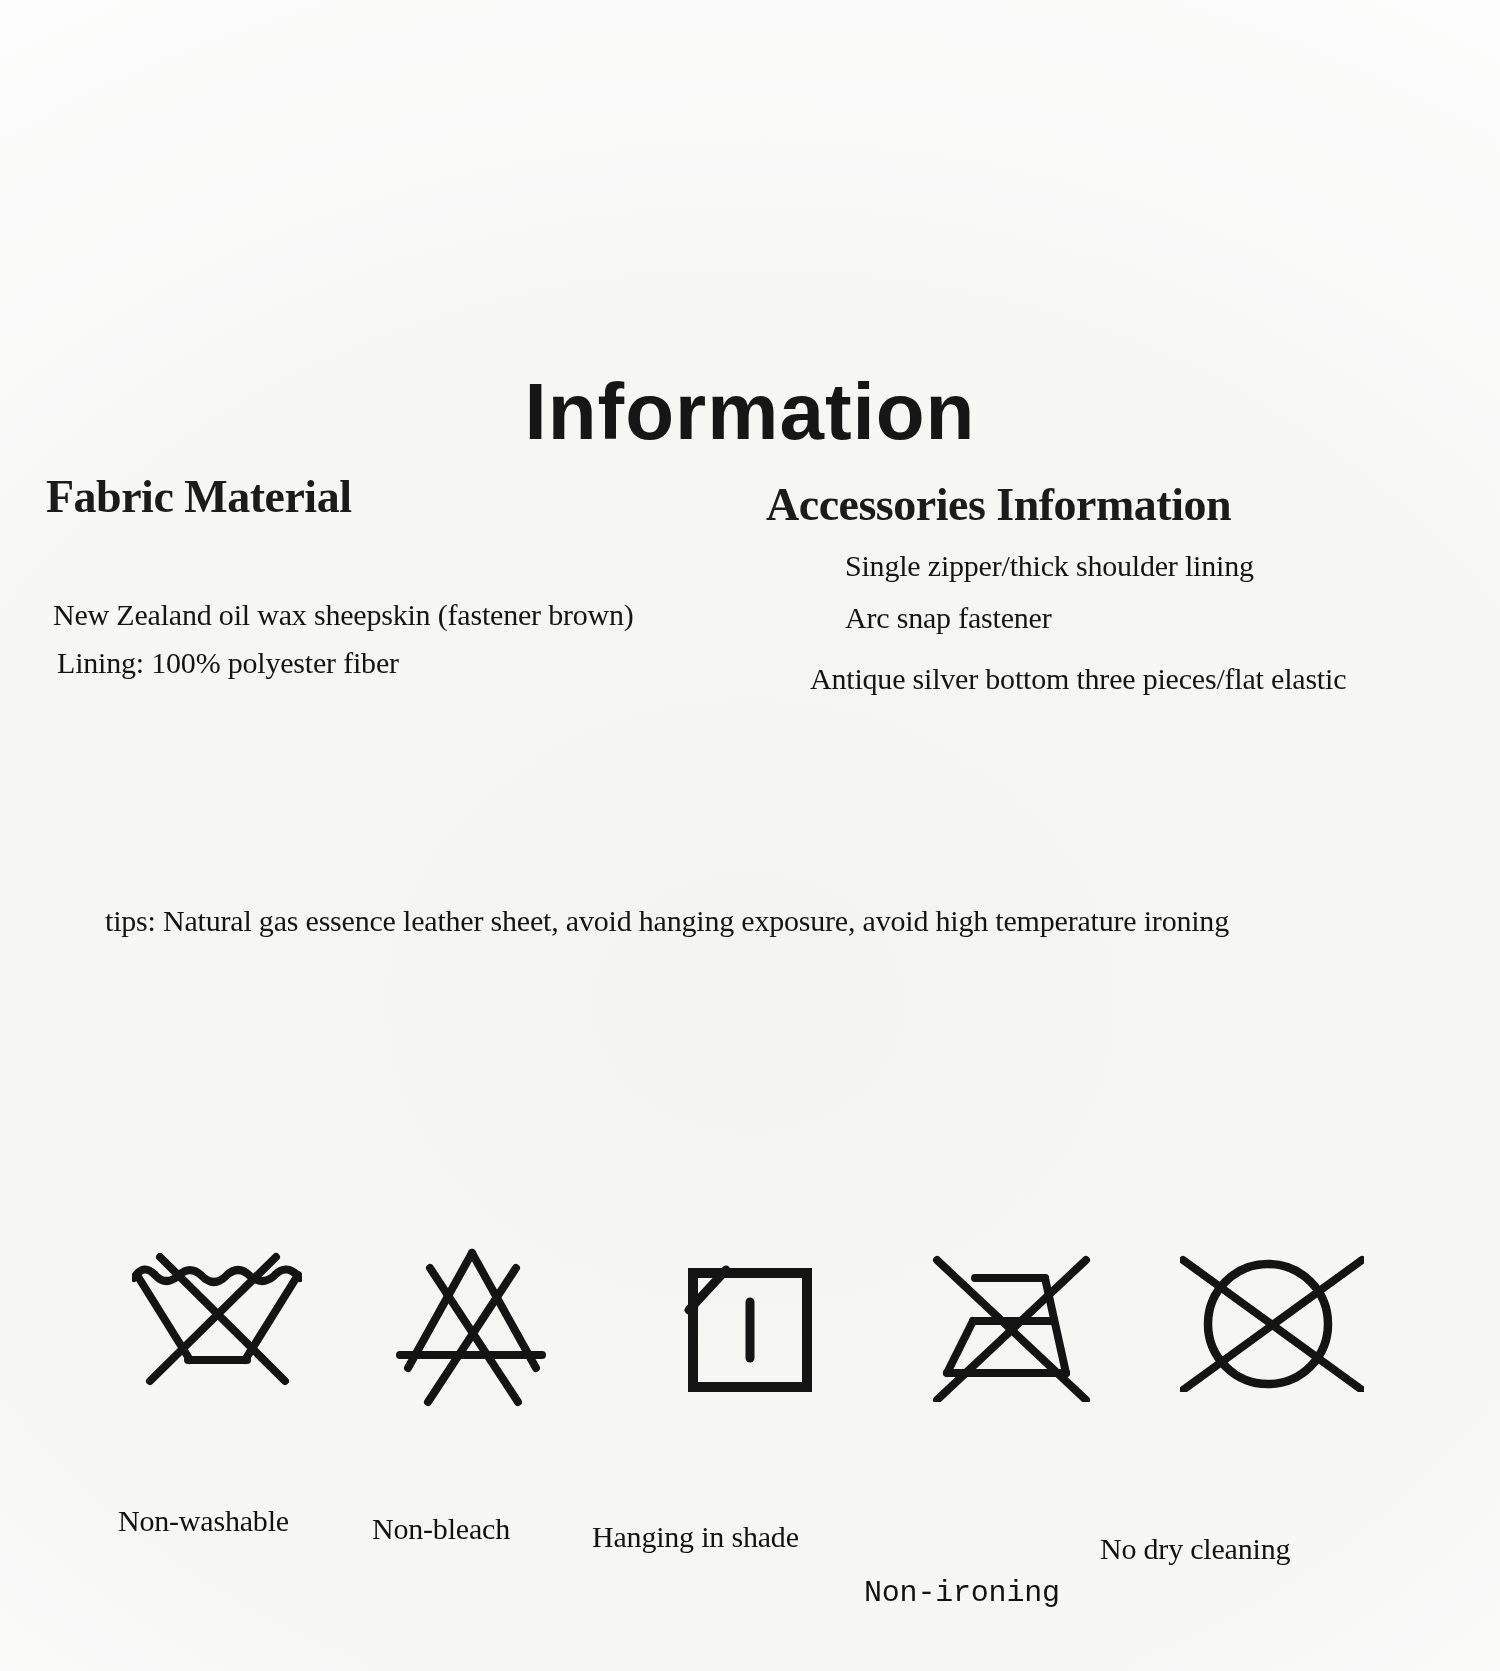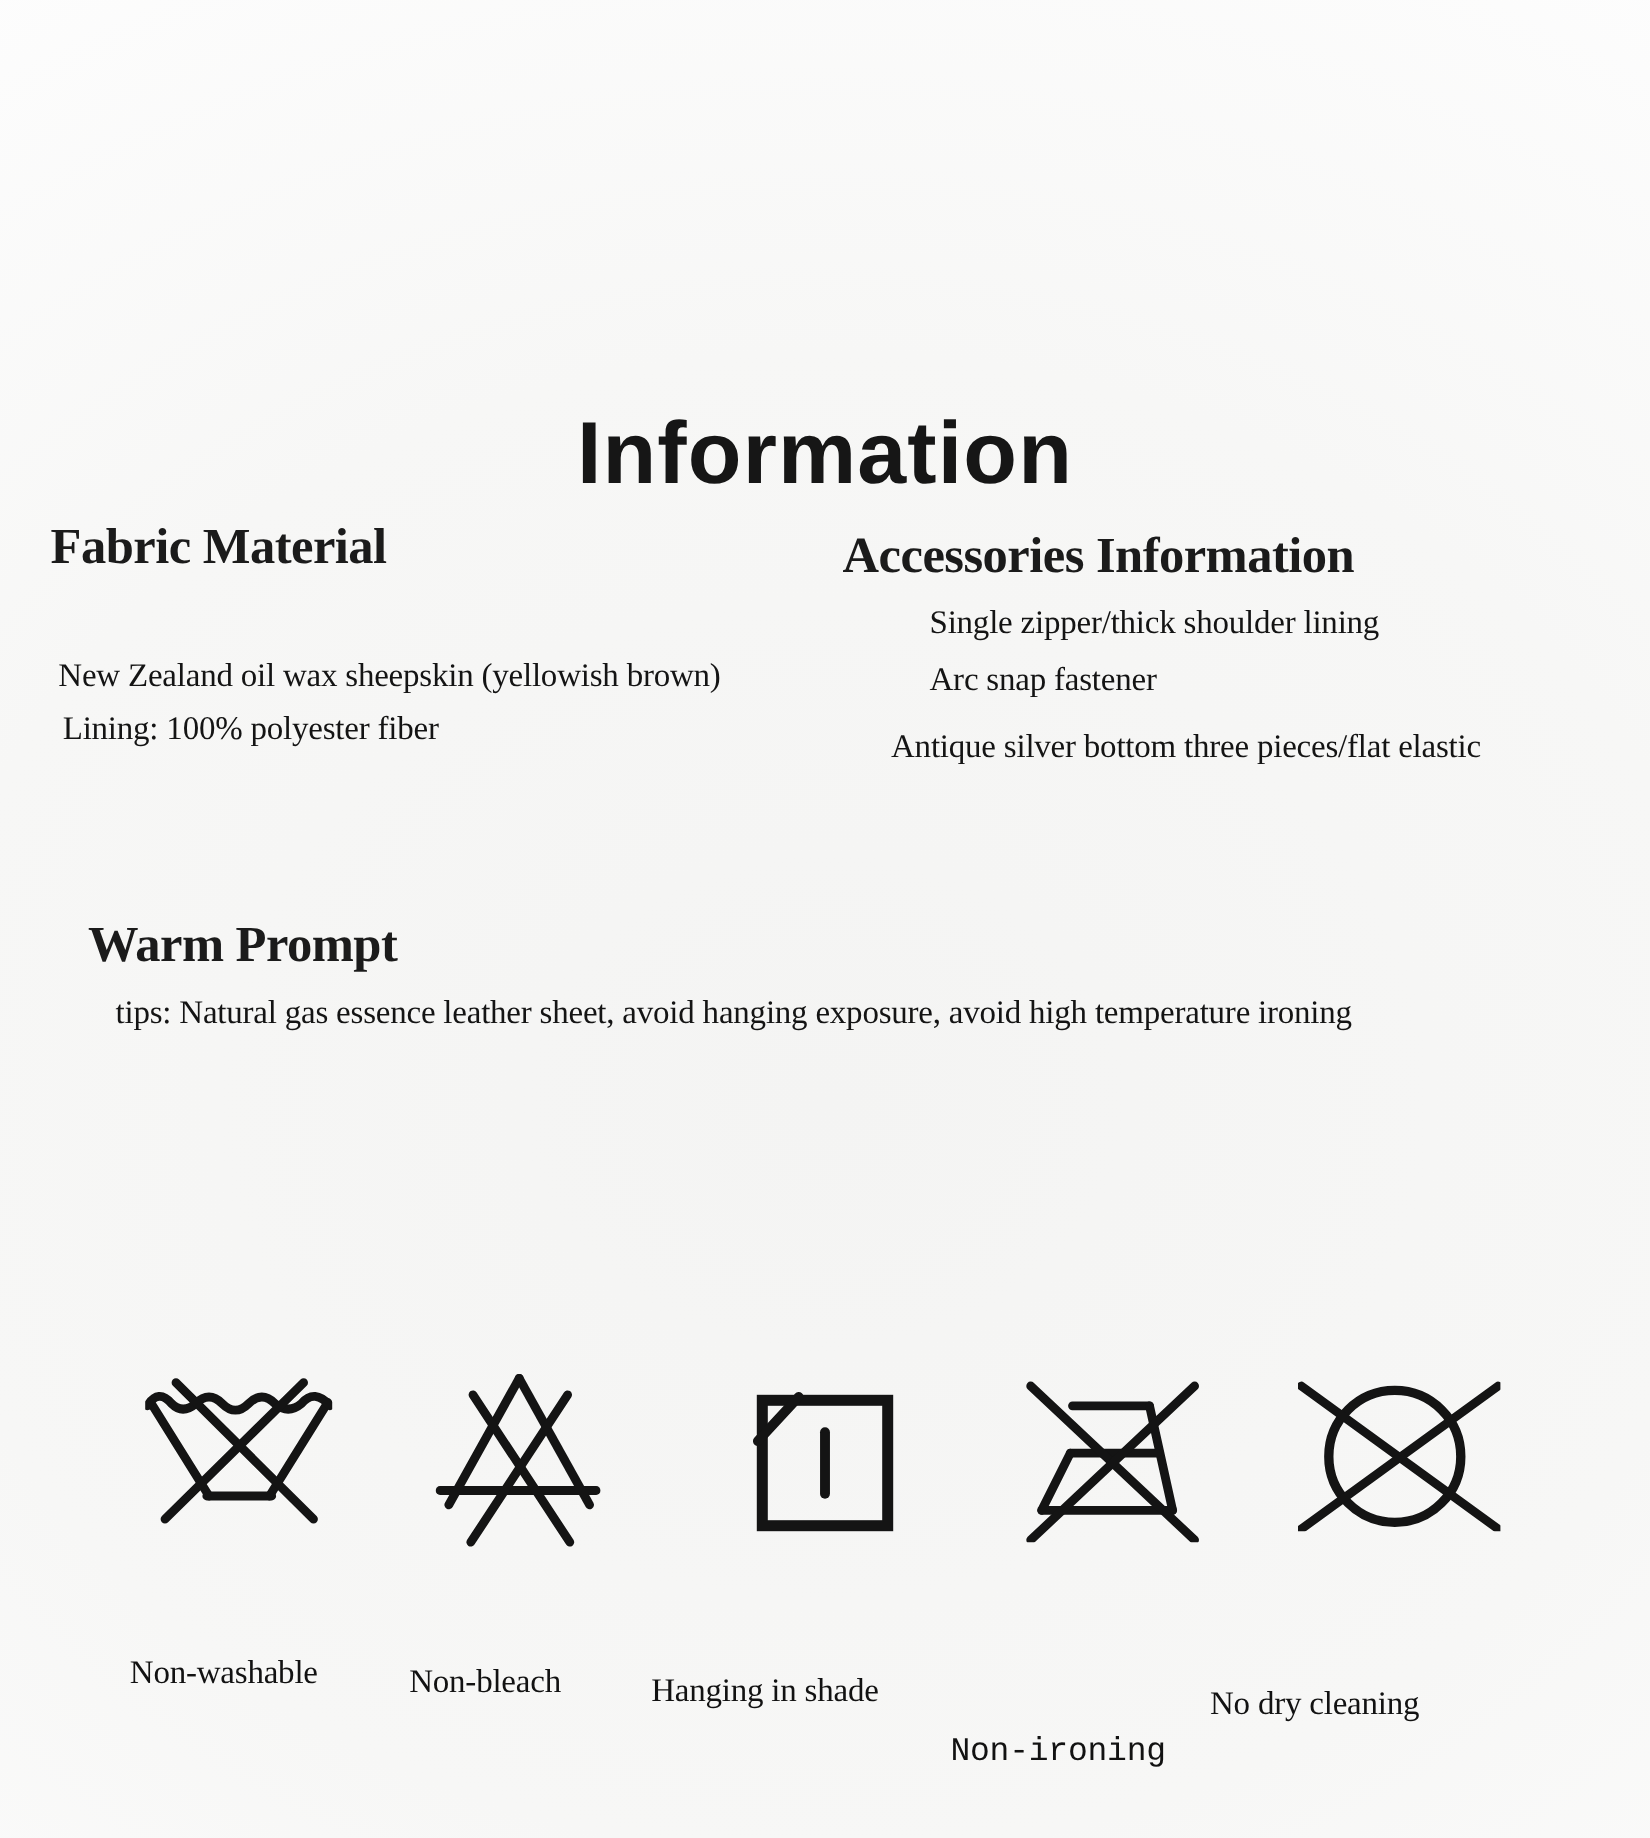--- a/index.html
+++ b/index.html
@@ -33,29 +33,28 @@
   .stroke-sq{fill:none;stroke:#141414;stroke-width:10;stroke-linecap:butt;}
 </style>
 </head>
 <body>
 
 <div class="page">
 
   <div class="abs page-title">Information</div>
 
   <div class="abs section-heading" style="left:46px;top:470px;">Fabric Material</div>
-  <div class="abs body-line" style="left:53px;top:598px;">New Zealand oil wax sheepskin (yellowish brown)</div>
+  <div class="abs body-line" style="left:53px;top:598px;">New Zealand oil wax sheepskin (fastener brown)</div>
   <div class="abs body-line" style="left:57px;top:646px;">Lining: 100% polyester fiber</div>
 
   <div class="abs section-heading" style="left:766px;top:478px;">Accessories Information</div>
   <div class="abs body-line" style="left:845px;top:549px;">Single zipper/thick shoulder lining</div>
   <div class="abs body-line" style="left:845px;top:601px;">Arc snap fastener</div>
   <div class="abs body-line" style="left:810px;top:662px;">Antique silver bottom three pieces/flat elastic</div>
 
-  <div class="abs section-heading" style="left:80px;top:832px;">Warm Prompt</div>
   <div class="abs body-line" style="left:105px;top:904px;">tips: Natural gas essence leather sheet, avoid hanging exposure, avoid high temperature ironing</div>
 
   <div class="care-icon" style="left:132px;top:1248px;">
     <svg width="170" height="142" viewBox="0 0 170 142">
       <path class="stroke" d="M5,27 L58,112"></path>
       <path class="stroke" d="M166,27 L113,112"></path>
       <path class="stroke" d="M56,112 L115,112"></path>
       <path class="stroke" d="M2,30 Q12,14 24,28 Q34,38 46,28 Q58,16 70,28 Q82,40 94,28 Q106,16 118,28 Q130,38 142,28 Q154,14 168,30"></path>
       <path class="stroke" d="M28,9 L153,133"></path>
       <path class="stroke" d="M144,9 L18,133"></path>

